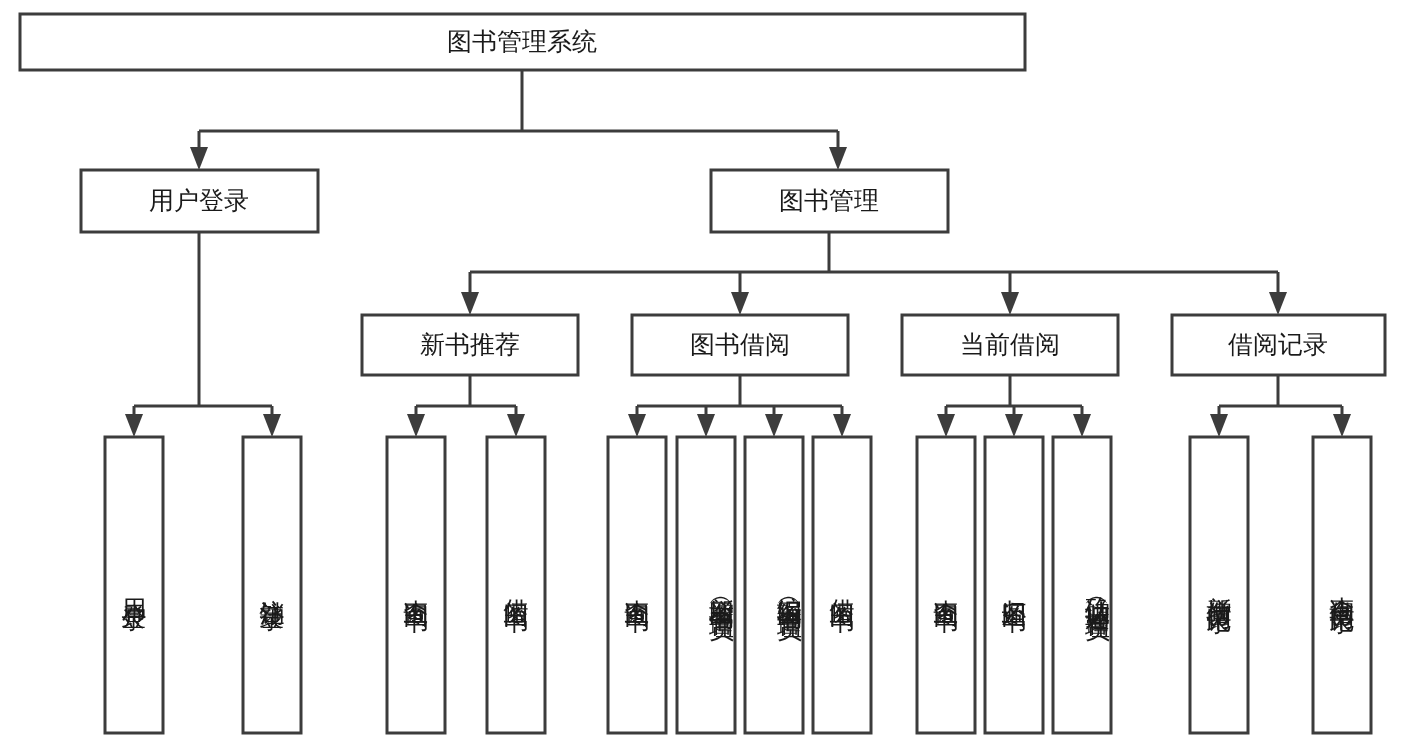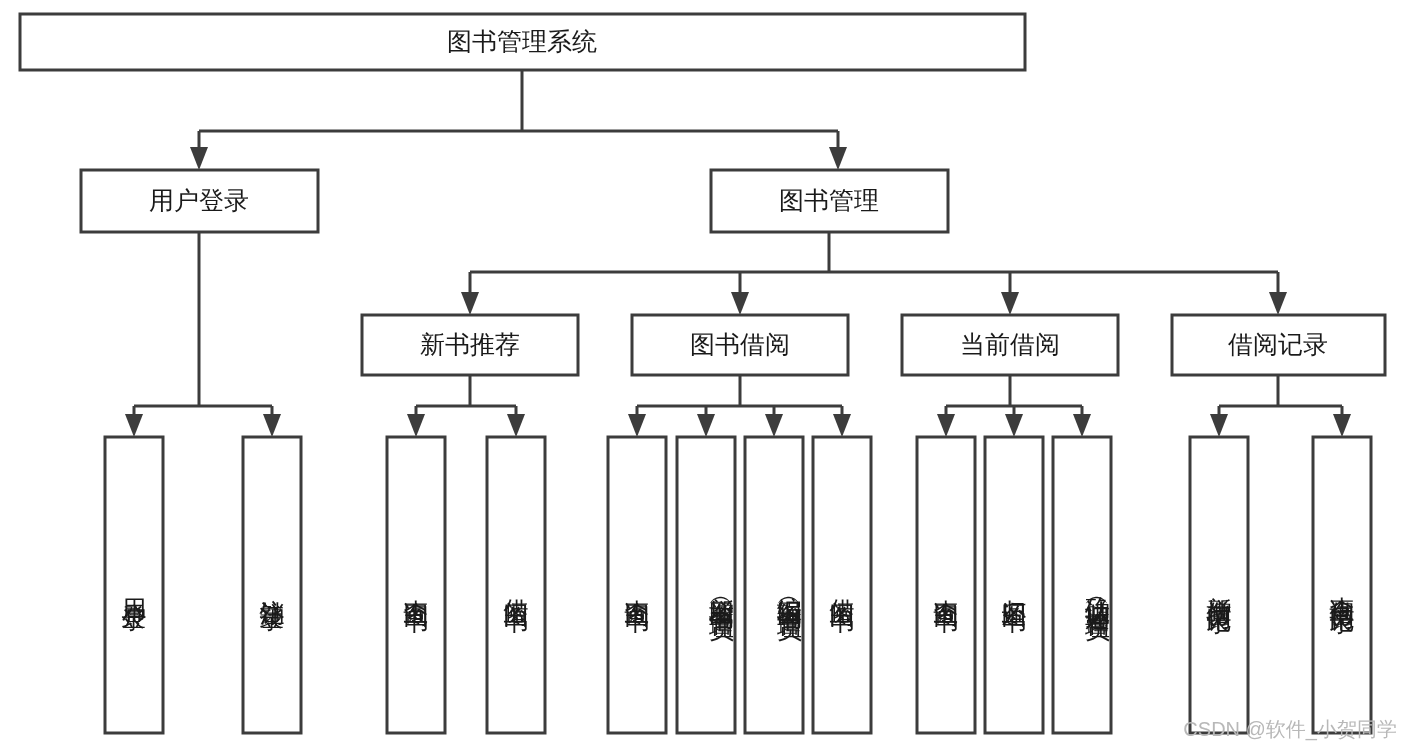--- a/index.html
+++ b/index.html
@@ -177,15 +177,14 @@
   <div class="vlabel" style="left:608px; top:437px; width:58px; height:296px; display:flex; align-items:center; justify-content:center;">查询图书</div>
   <div class="vlabel" style="left:677px; top:437px; width:58px; height:296px; display:flex; align-items:flex-start; justify-content:center; padding-top:10px; box-sizing:border-box;">新增图书（管理员）</div>
   <div class="vlabel" style="left:745px; top:437px; width:58px; height:296px; display:flex; align-items:flex-start; justify-content:center; padding-top:10px; box-sizing:border-box;">编辑图书（管理员）</div>
   <div class="vlabel" style="left:813px; top:437px; width:58px; height:296px; display:flex; align-items:center; justify-content:center;">借阅图书</div>
   <div class="vlabel" style="left:917px; top:437px; width:58px; height:296px; display:flex; align-items:center; justify-content:center;">查询图书</div>
   <div class="vlabel" style="left:985px; top:437px; width:58px; height:296px; display:flex; align-items:center; justify-content:center;">归还图书</div>
   <div class="vlabel" style="left:1053px; top:437px; width:58px; height:296px; display:flex; align-items:flex-start; justify-content:center; padding-top:10px; box-sizing:border-box;">确认归还（管理员）</div>
   <div class="vlabel" style="left:1190px; top:437px; width:58px; height:296px; display:flex; align-items:center; justify-content:center;">新增借阅记录</div>
   <div class="vlabel" style="left:1313px; top:437px; width:58px; height:296px; display:flex; align-items:center; justify-content:center;">查询借阅记录</div>
 
-  <div class="watermark">CSDN @软件_小贺同学</div>
 
 </div>
 
 </body></html>

